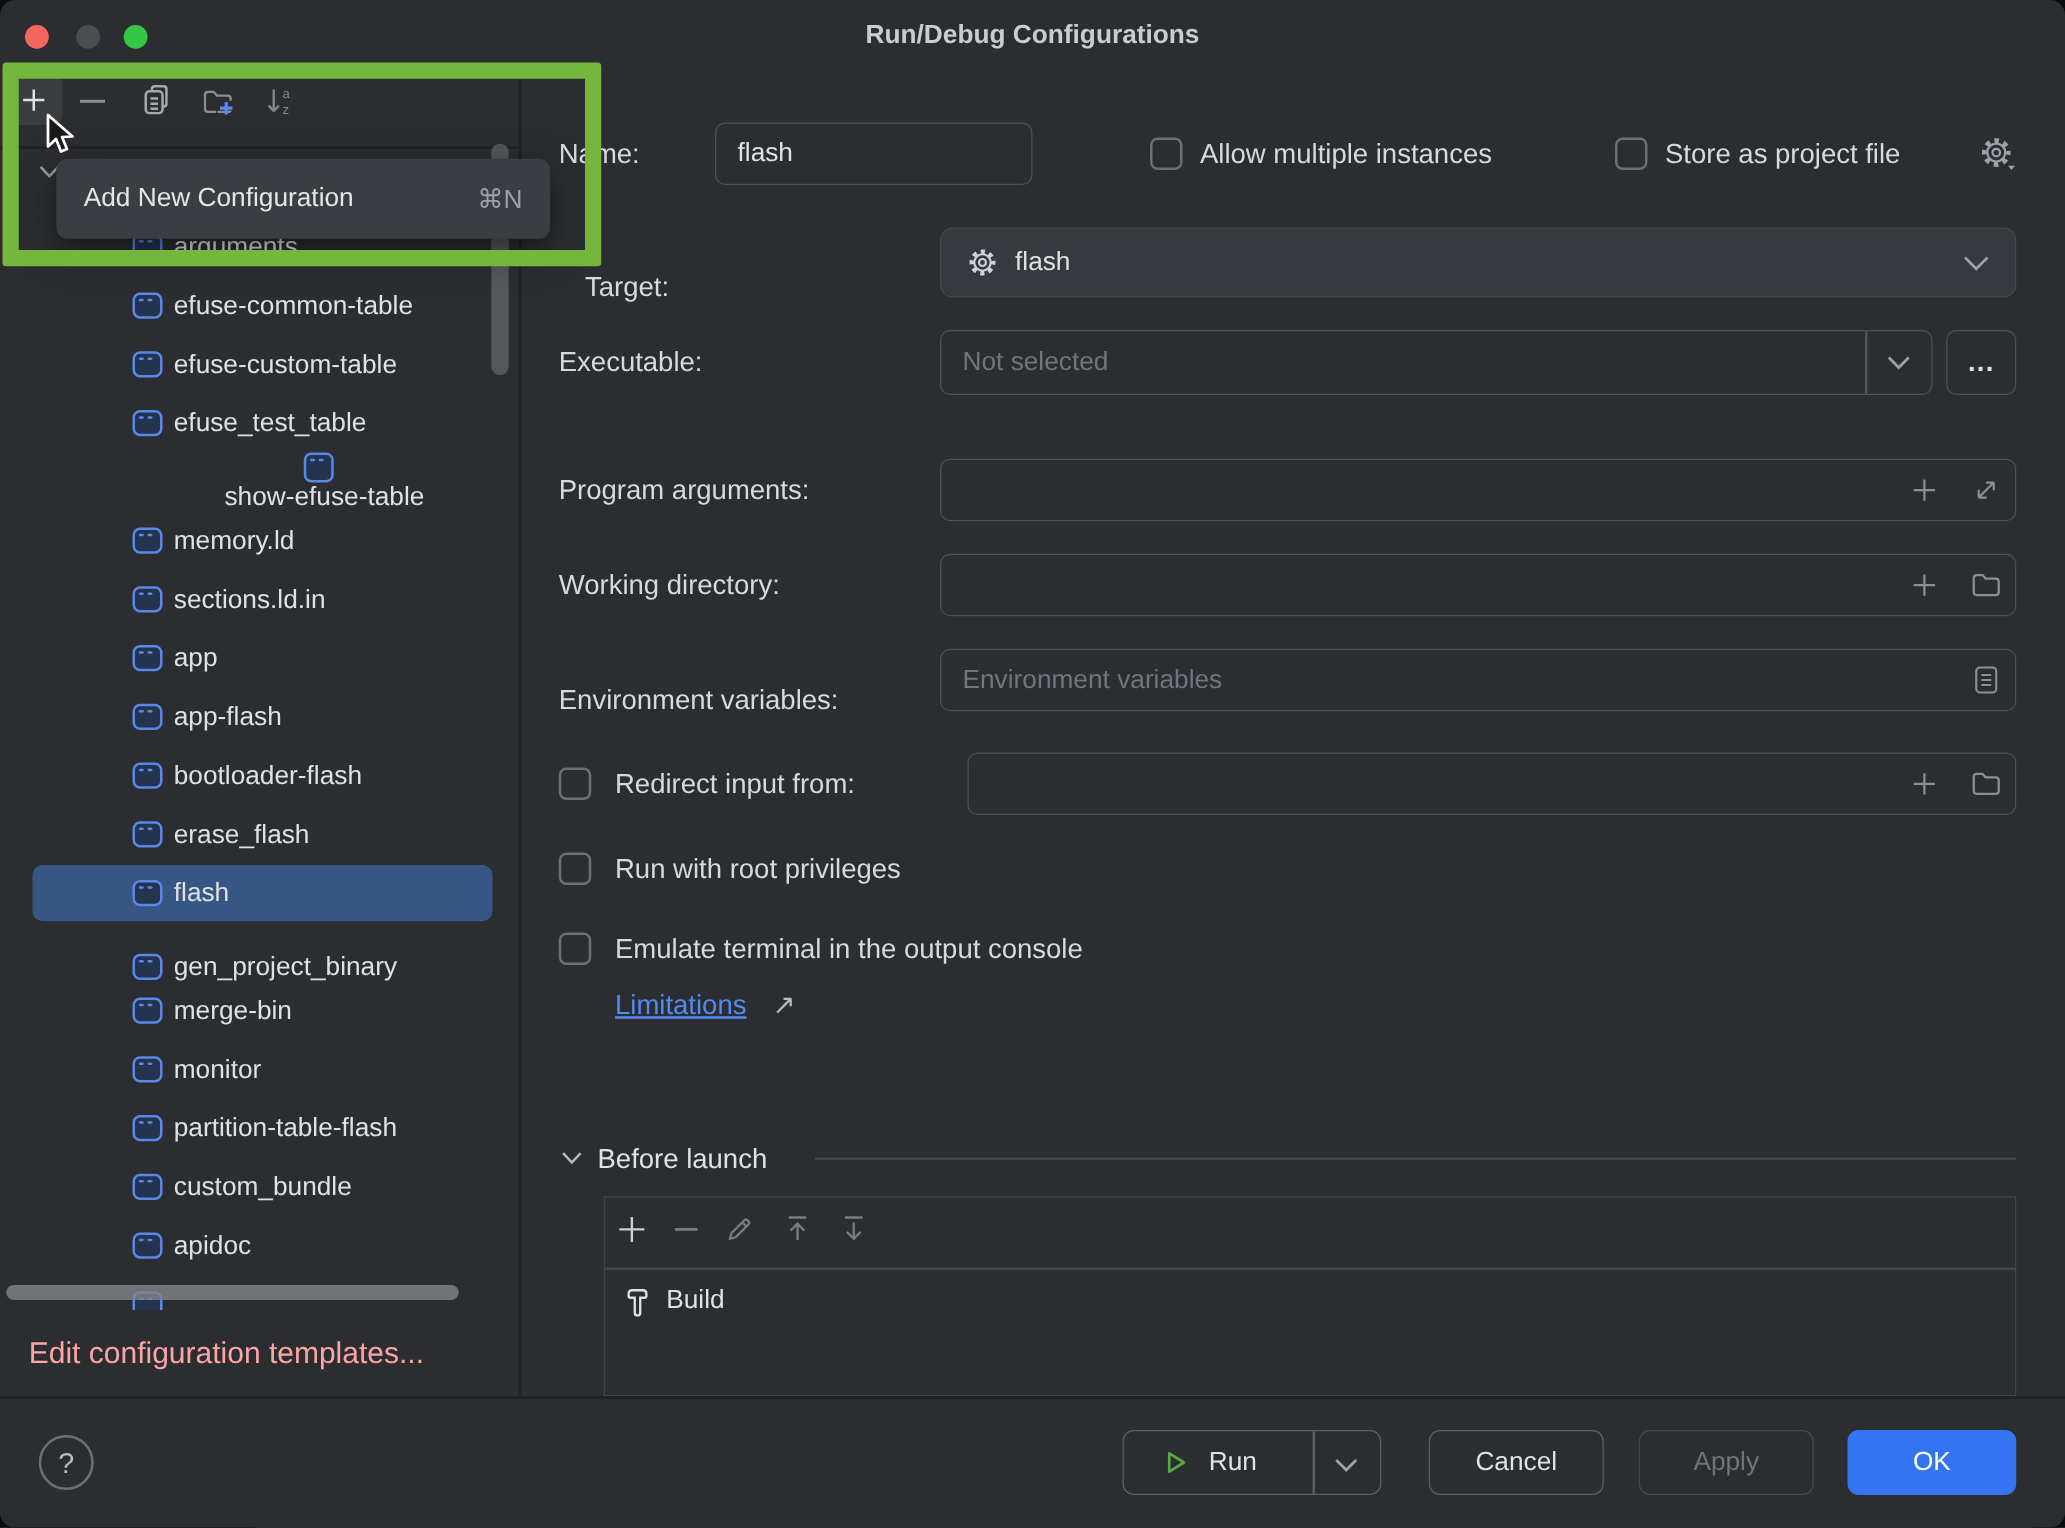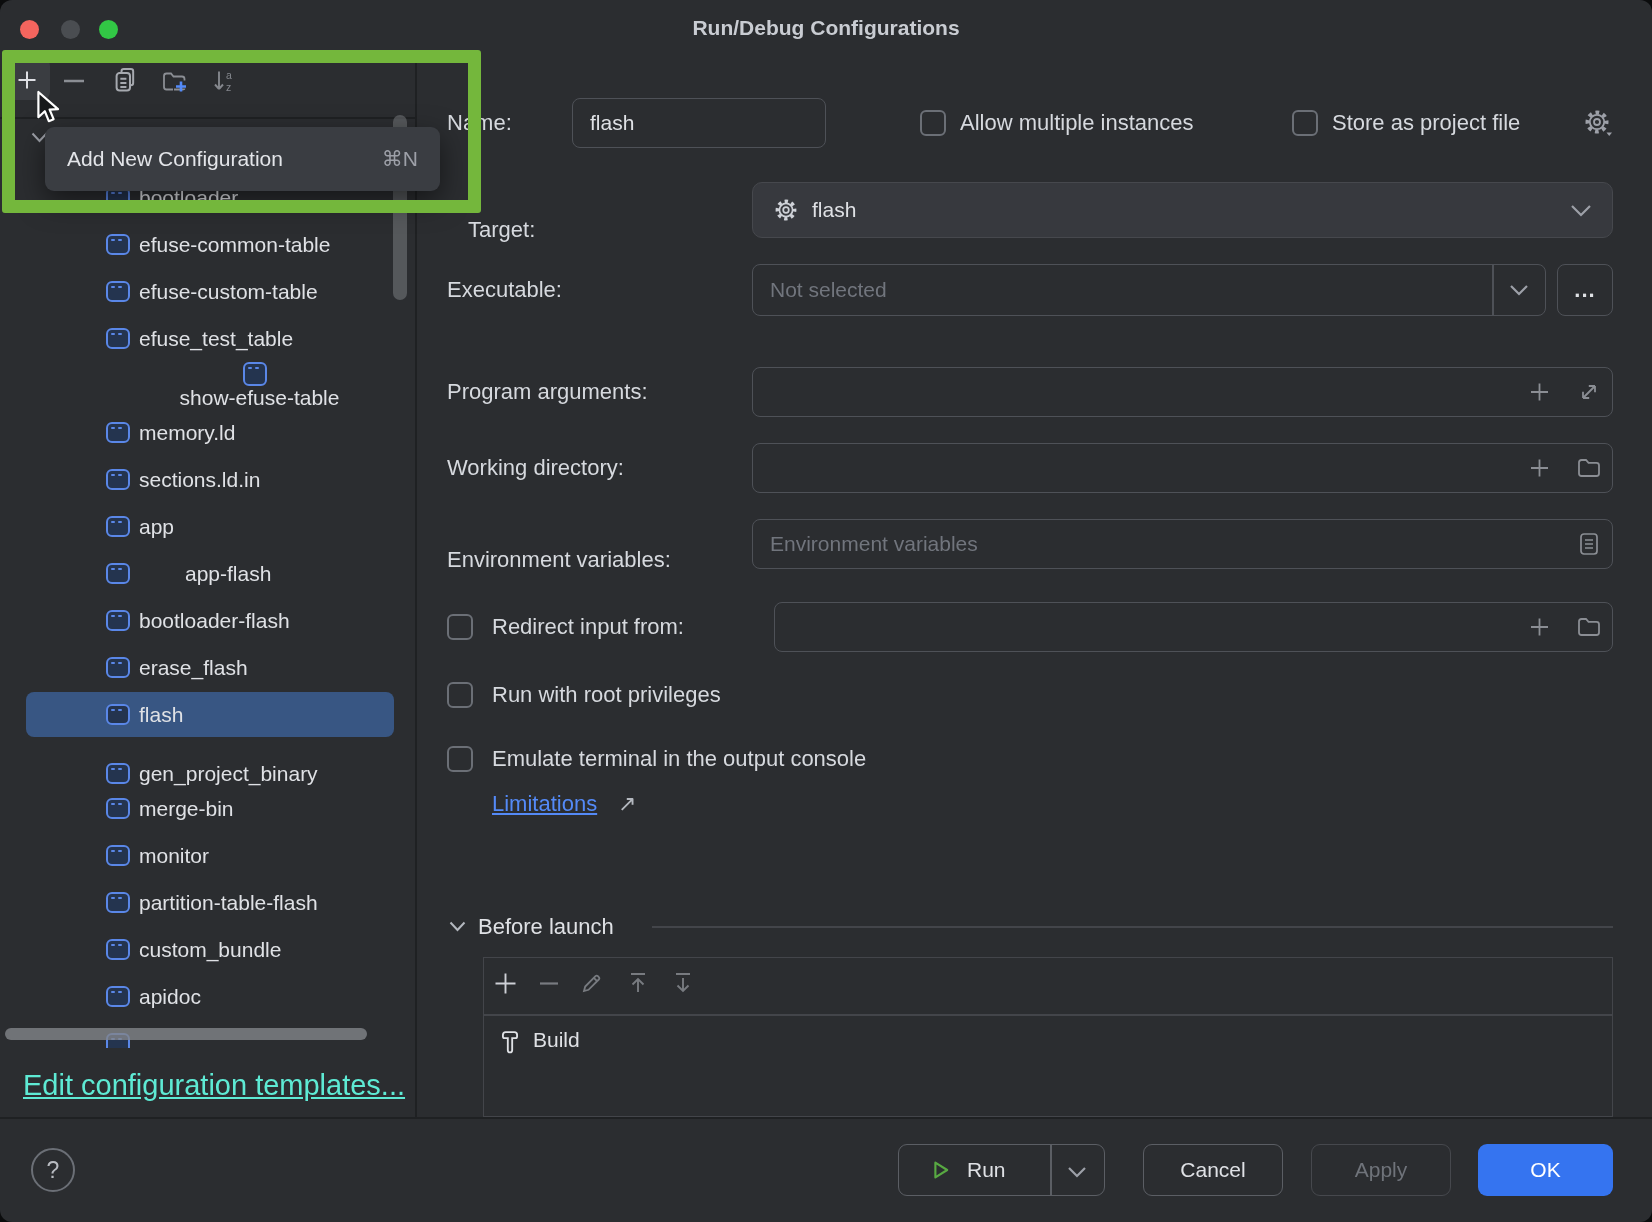--- a/index.html
+++ b/index.html
@@ -25,21 +25,21 @@
   .cfg-icon { position:relative; width:24px; height:21px; flex:0 0 24px; border:2.5px solid #5a87e8;
     border-radius:6px; background:#24344f; margin-right:9px; }
   .cfg-icon::before, .cfg-icon::after { content:""; position:absolute; top:2.5px; width:4px; height:2.5px;
     background:#5a87e8; border-radius:1px; }
   .cfg-icon::before { left:3px; } .cfg-icon::after { left:9.5px; }
   .tree-label { position:relative; font-size:21px; color:#dfe1e5; white-space:nowrap; }
   .vscroll { position:absolute; left:393px; top:115px; width:14px; height:185px; border-radius:7px;
     background:rgba(120,123,128,0.55); z-index:3; }
   .hscroll { position:absolute; left:5px; top:1028px; width:362px; height:12px; border-radius:6px;
     background:rgba(130,133,138,0.8); z-index:3; }
-  .edit-link { position:absolute; left:23px; top:1069px; font-size:29px; color:#5eead4; cursor:pointer;text-decoration:underline; }
+  .edit-link { position:absolute; left:23px; top:1069px; font-size:24px; color:#fca5a5; cursor:pointer; }
   
   .tooltip { position:absolute; left:45px; top:127px; width:395px; height:64px; background:#3a3d42;
     border-radius:9px; z-index:10; box-shadow:0 10px 28px rgba(0,0,0,0.5);
     display:flex; align-items:center; padding:0 22px; }
   .tooltip .tip-label { font-size:21px; color:#e3e5e9; flex:1; }
   .tooltip .tip-key { font-size:21px; color:#9da0a8; }
   .green-box { position:absolute; left:2px; top:50px; width:479px; height:163px;
     border:13px solid #74b73c; border-radius:3px; z-index:20; }
   .cursor { position:absolute; left:36px; top:90px; z-index:30; }
   
@@ -116,21 +116,21 @@
     <svg width="17" height="11" viewBox="0 0 17 11">
         <polyline points="1.5,1.5 8.5,9 15.5,1.5" fill="none" stroke="#9da0a8" stroke-width="2"></polyline>
       </svg>
   </div>
   <div class="side-divider"></div>
   <div class="vscroll"></div>
 
   <div class="tree">
     <div class="tree-row" style="top:0;">
         <span class="cfg-icon"></span>
-        <span class="tree-label">bootloader</span>
+        <span class="tree-label">arguments</span>
       </div>
     <div class="tree-row" style="top:47px;">
         <span class="cfg-icon"></span>
         <span class="tree-label">efuse-common-table</span>
       </div>
     <div class="tree-row" style="top:94px;">
         <span class="cfg-icon"></span>
         <span class="tree-label">efuse-custom-table</span>
       </div>
     <div class="tree-row" style="top:141px;">
@@ -146,21 +146,21 @@
         <span class="tree-label">memory.ld</span>
       </div>
     <div class="tree-row" style="top:282px;">
         <span class="cfg-icon"></span>
         <span class="tree-label">sections.ld.in</span>
       </div>
     <div class="tree-row" style="top:329px;">
         <span class="cfg-icon"></span>
         <span class="tree-label">app</span>
       </div>
-    <div class="tree-row" style="top:376px;gap:46px;">
+    <div class="tree-row" style="top:376px;">
         <span class="cfg-icon"></span>
         <span class="tree-label">app-flash</span>
       </div>
     <div class="tree-row" style="top:423px;">
         <span class="cfg-icon"></span>
         <span class="tree-label">bootloader-flash</span>
       </div>
     <div class="tree-row" style="top:470px;">
         <span class="cfg-icon"></span>
         <span class="tree-label">erase_flash</span>

